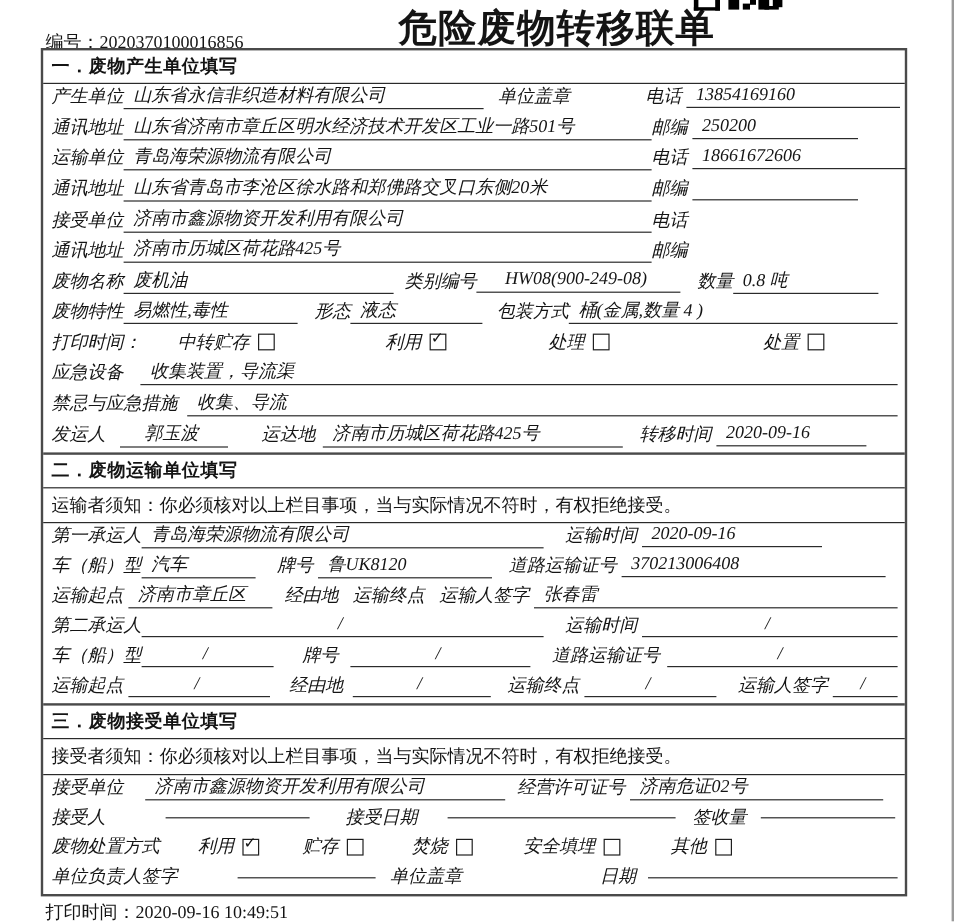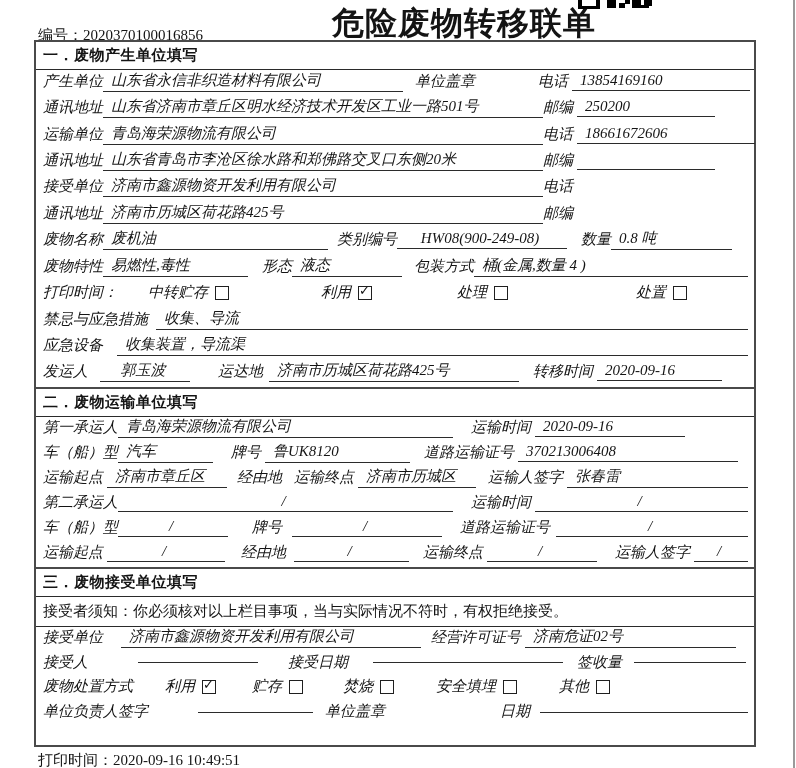--- a/index.html
+++ b/index.html
@@ -167,41 +167,42 @@
         <span class="cb" data-checked="false"></span>
       </span>
       <span class="opt" style="margin-left:128px">
         <span>处置</span>
         <span class="cb" data-checked="false"></span>
       </span>
     </div>
 
 
     <div class="row">
+      <span class="lbl">应急设备</span>
+      <span class="u uf" style="margin-left:14px;margin-right:2px">收集装置，导流渠</span>
+    </div>
+
+    <div class="row">
       <span class="lbl">禁忌与应急措施</span>
       <span class="u uf" style="margin-left:8px;margin-right:2px">收集、导流</span>
-    </div>
-
-    <div class="row">
-      <span class="lbl">应急设备</span>
-      <span class="u uf" style="margin-left:14px;margin-right:2px">收集装置，导流渠</span>
     </div>
 
     <div class="row">
       <span class="lbl">发运人</span>
       <span class="u ctr" style="width:90px;margin-left:12px">郭玉波</span>
       <span class="lbl" style="margin-left:28px">运达地</span>
       <span class="u" style="width:250px;margin-left:6px">济南市历城区荷花路425号</span>
       <span class="lbl" style="margin-left:14px">转移时间</span>
       <span class="u" style="width:125px;margin-left:4px">2020-09-16</span>
     </div>
   </div>
 
   <div class="sec2">
     <div class="shdr">二．废物运输单位填写</div>
+    <div class="notice">运输者须知：你必须核对以上栏目事项，当与实际情况不符时，有权拒绝接受。</div>
     <div class="rows rows-s2">
 
       <div class="row">
         <span class="lbl">第一承运人</span>
         <span class="u" style="width:335px">青岛海荣源物流有限公司</span>
         <span class="lbl" style="margin-left:18px">运输时间</span>
         <span class="u" style="width:150px;margin-left:4px">2020-09-16</span>
       </div>
 
       <div class="row">
@@ -211,21 +212,20 @@
         <span class="u" style="width:145px;margin-left:4px">鲁UK8120</span>
         <span class="lbl" style="margin-left:14px">道路运输证号</span>
         <span class="u" style="width:220px;margin-left:4px">370213006408</span>
       </div>
 
       <div class="row">
         <span class="lbl">运输起点</span>
         <span class="u" style="width:120px;margin-left:4px">济南市章丘区</span>
         <span class="lbl" style="margin-left:10px">经由地</span>
         <span class="lbl" style="margin-left:12px">运输终点</span>
-        <span class="u" style="width:118px;margin-left:4px">济南市历城区</span>
         <span class="lbl" style="margin-left:12px">运输人签字</span>
         <span class="u uf" style="margin-left:4px;margin-right:2px">张春雷</span>
       </div>
 
       <div class="row">
         <span class="lbl">第二承运人</span>
         <span class="u ctr" style="width:335px">/</span>
         <span class="lbl" style="margin-left:18px">运输时间</span>
         <span class="u uf ctr" style="margin-left:4px;margin-right:2px">/</span>
       </div>

